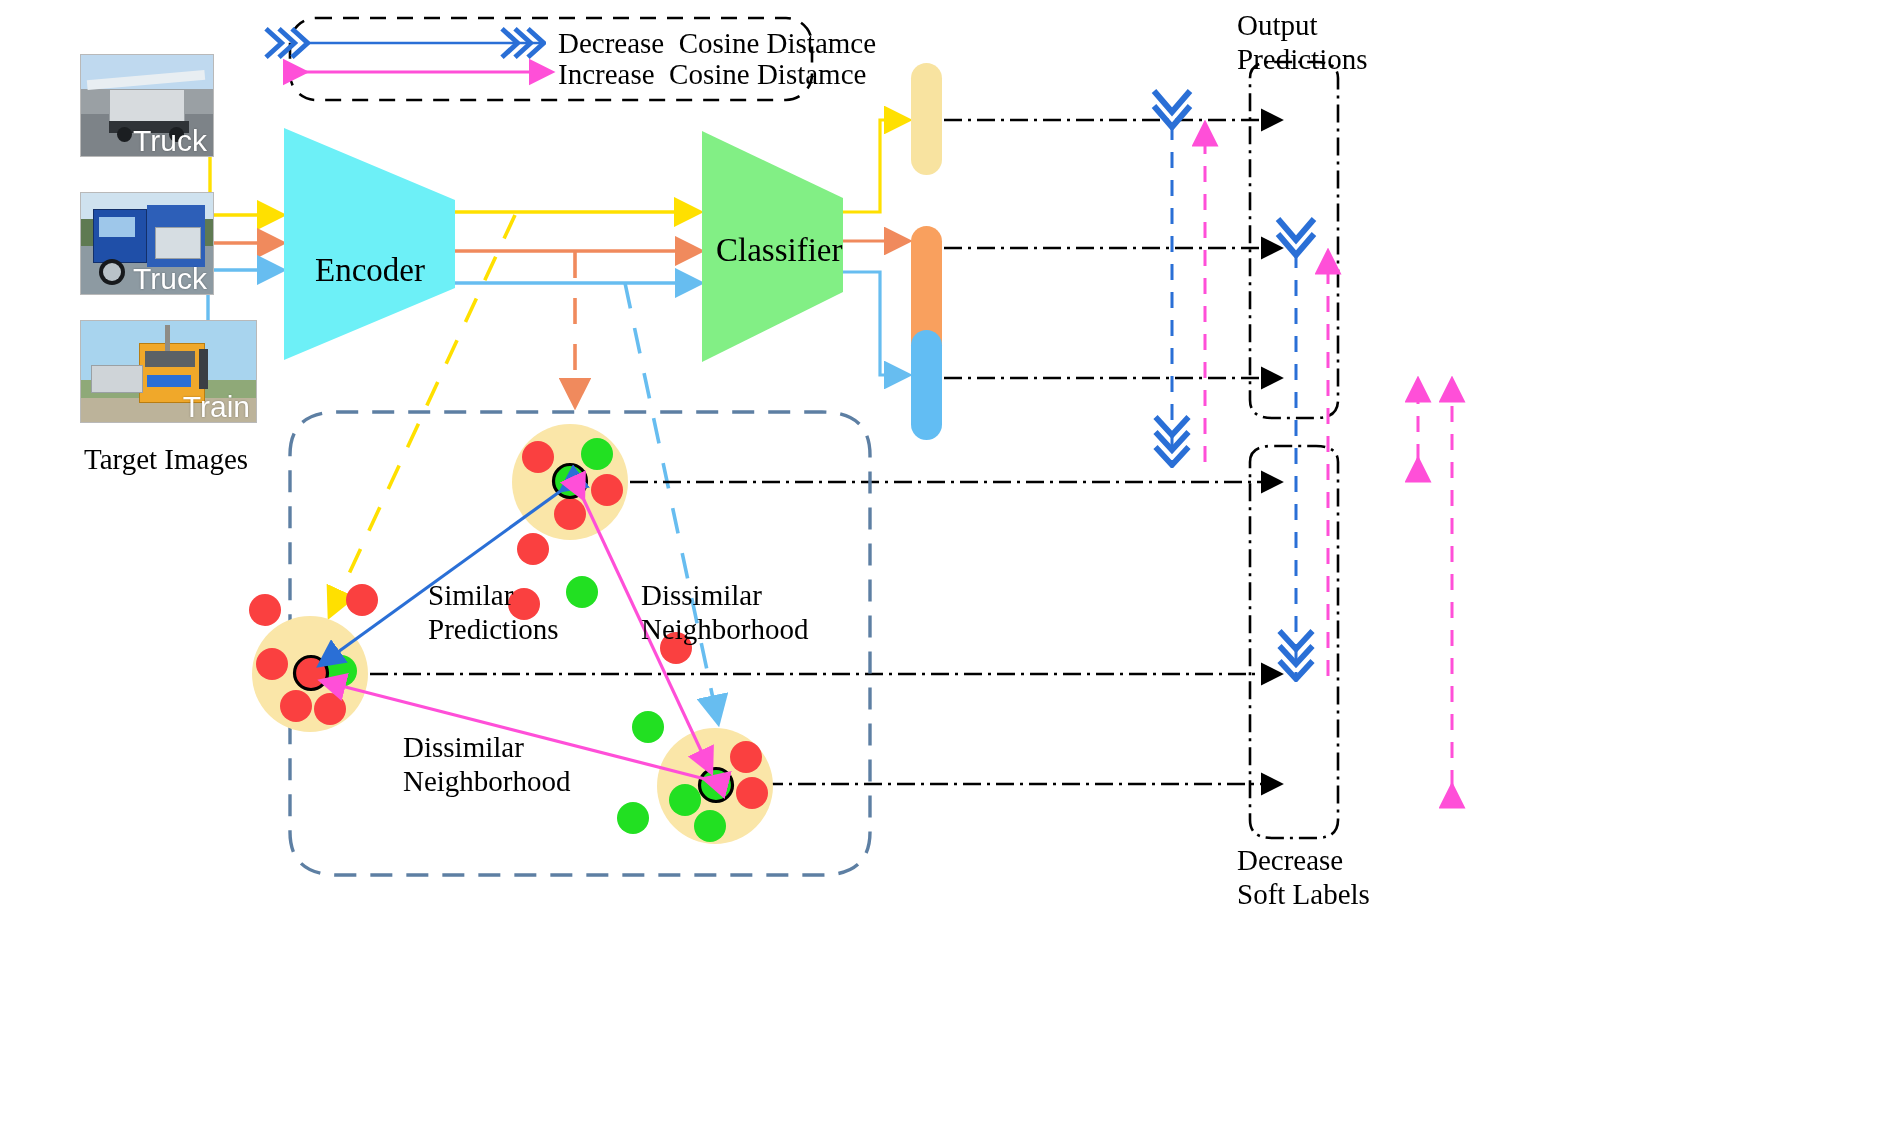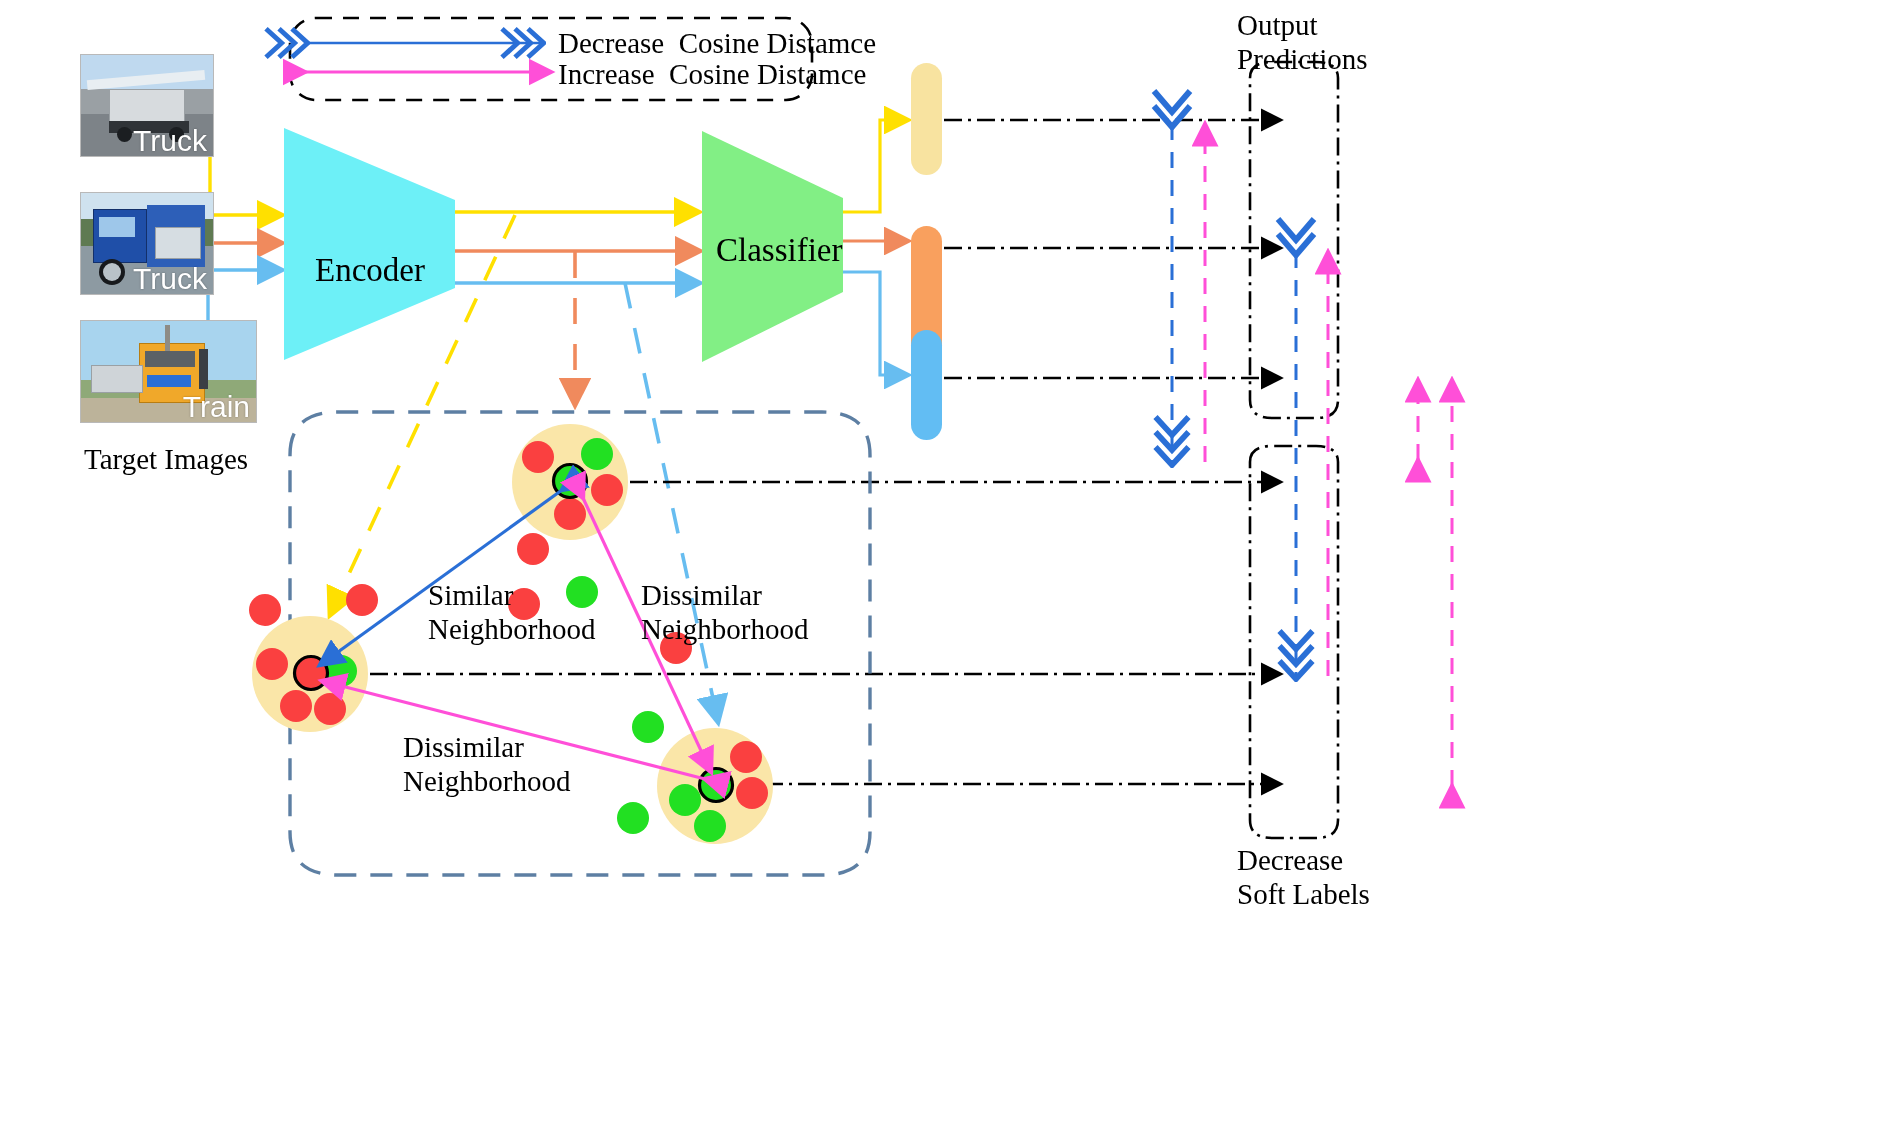--- a/index.html
+++ b/index.html
@@ -212,19 +212,19 @@
 
   <div class="shapeTxt" style="left:315px;top:228px;font-size:33px;margin-top:24px;">Encoder</div>
   <div class="shapeTxt" style="left:716px;top:232px;font-size:33px;">Classifier</div>
 
   <div class="lbl" style="left:1237px;top:8px;font-size:29px;">Output
 Predictions</div>
   <div class="lbl" style="left:1237px;top:843px;font-size:29px;">Decrease
 Soft Labels</div>
 
   <div class="lbl" style="left:428px;top:578px;font-size:29px;">Similar
-Neighborhood</div>
+Predictions</div>
   <div class="lbl" style="left:641px;top:578px;font-size:29px;">Dissimilar
 Neighborhood</div>
   <div class="lbl" style="left:403px;top:730px;font-size:29px;">Dissimilar
 Neighborhood</div>
 
 </div>
 
 </body></html>

